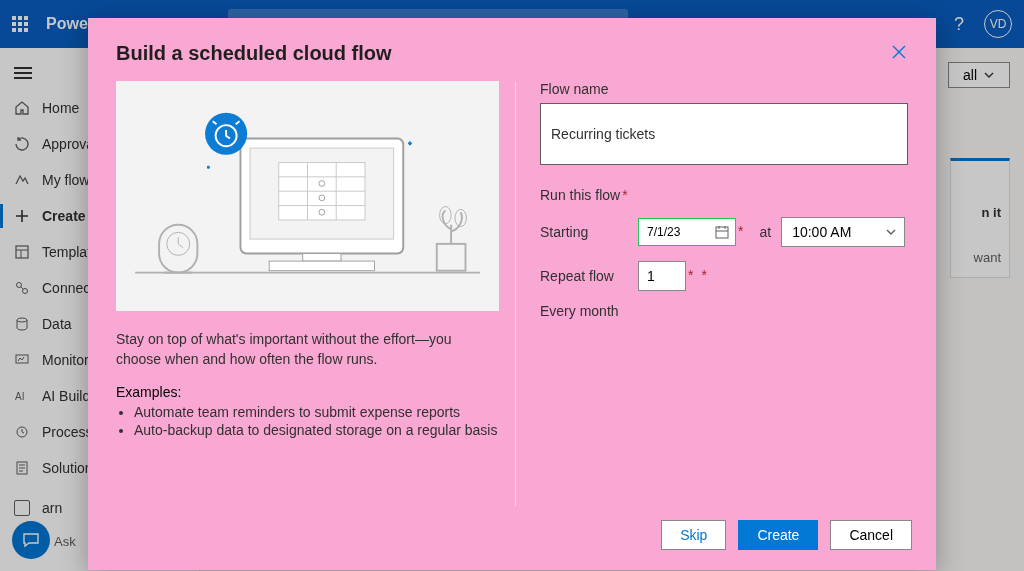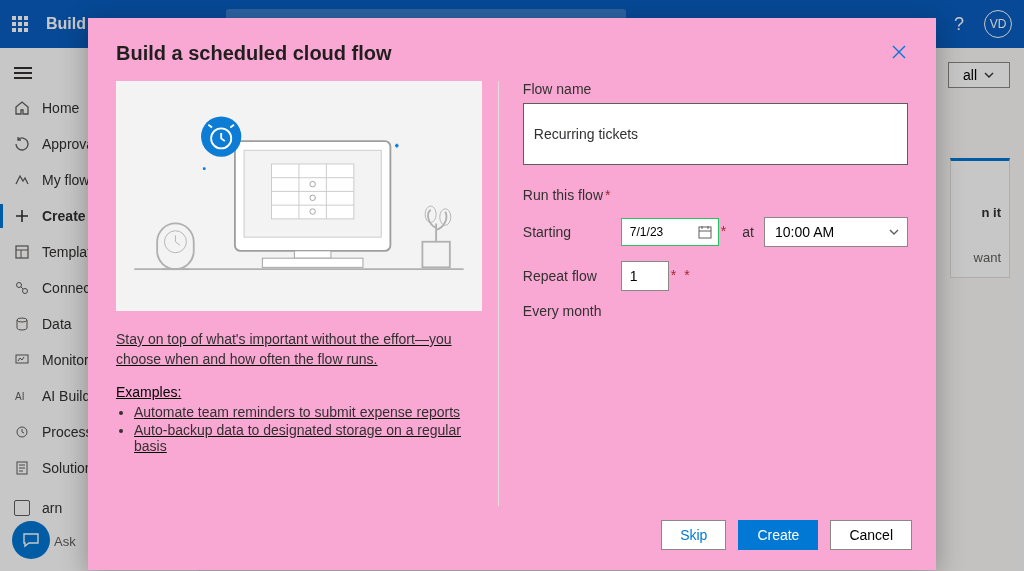--- a/index.html
+++ b/index.html
@@ -58,41 +58,41 @@
     background:#f9a8d4;
     box-shadow: 0 6px 26px rgba(0,0,0,0.3);
     display:flex; flex-direction:column;
   }
   .dialog-header { padding: 24px 28px 12px 28px; display:flex; align-items:center;}
   .dialog-title { font-size:20px; font-weight:600; color:#201f1e;}
   .close-x { margin-left:auto; cursor:pointer; }
   .close-x svg { width:18px; height:18px; stroke:#0078d4;}
 
   .dialog-body { flex:1; display:flex; padding: 4px 28px 0 28px; }
-  .left-col { width: 400px; padding-right: 16px; border-right:1px solid #e1dfdd;text-decoration:underline;}
+  .left-col { width: 400px; padding-right: 16px; border-right:1px solid #e1dfdd;}
   .illus { width:100%; height:230px; background:#f3f3f3; position:relative; overflow:hidden;}
   .illus svg { width:100%; height:100%; }
   .left-text { margin-top:18px; font-size:14px; color:#323130; line-height:1.45;}
   .examples-hd { margin-top:14px; font-size:14px;}
   .examples-list { margin: 4px 0 0 18px; font-size:14px; color:#323130;}
   .examples-list li { margin-bottom:2px;}
 
   .right-col { flex:1; padding-left: 24px; }
   .frm-label { font-size:14px; color:#323130; margin-bottom:6px;}
   .req { color:#a4262c; margin-left:2px;}
   .text-input { width: 100%; padding:22px 10px; font-size:14px; border:1px solid #605e5c; outline:none; font-family:inherit; color:#323130;}
   .section-gap { margin-top:22px;}
   .form-row { display:flex; align-items:center; margin-top:14px;}
   .form-row .rlabel { width:98px; font-size:14px; color:#323130;}
   .date-input { width:98px; padding:6px 28px 6px 8px; border:1px solid #22c55e; font-size:12px; position:relative;}
   .date-wrap { position:relative; }
   .date-wrap .cal-icn { position:absolute; right:6px; top:50%; transform:translateY(-50%); width:16px;height:16px;}
   .at-lbl { margin: 0 10px; font-size:14px; color:#323130;}
   .time-sel, .unit-sel { border:1px solid #8a8886; padding:6px 28px 6px 10px; font-size:14px; background:#fff; appearance:none; -webkit-appearance:none; position:relative;}
-  .time-sel { width:144px;}
+  .time-sel { width:124px;}
   .sel-wrap{ position:relative;}
   .sel-wrap .chev { position:absolute; right:8px; top:50%; transform:translateY(-50%); pointer-events:none;}
   .num-input { width:48px; padding:6px 8px; border:1px solid #8a8886; font-size:14px;}
   .unit-sel { width:218px; }
   .small-req { color:#a4262c; font-size:14px; margin: 0 6px 0 2px; align-self:flex-start; padding-top:6px;}
 
   .run-note-hd { font-size:14px; font-weight:600; margin-top:30px; color:#323130;}
   .run-note { font-size:14px; margin-top:12px; color:#323130;}
 
   .dialog-footer { padding: 14px 24px 20px 24px; display:flex; justify-content:flex-end; gap:12px;}
@@ -108,21 +108,21 @@
     <span></span>
       <span></span>
       <span></span>
       <span></span>
       <span></span>
       <span></span>
       <span></span>
       <span></span>
       <span></span>
   </div>
-  <div class="product-name">Build</div>
+  <div class="product-name">Powe</div>
   <div class="search-bar"></div>
   <div class="hdr-right">
     <div class="env-label">Environments</div>
     <div class="help-q">?</div>
     <div class="avatar">VD</div>
   </div>
 </div>
 
 <div class="left-nav">
   <div class="hamburger">

